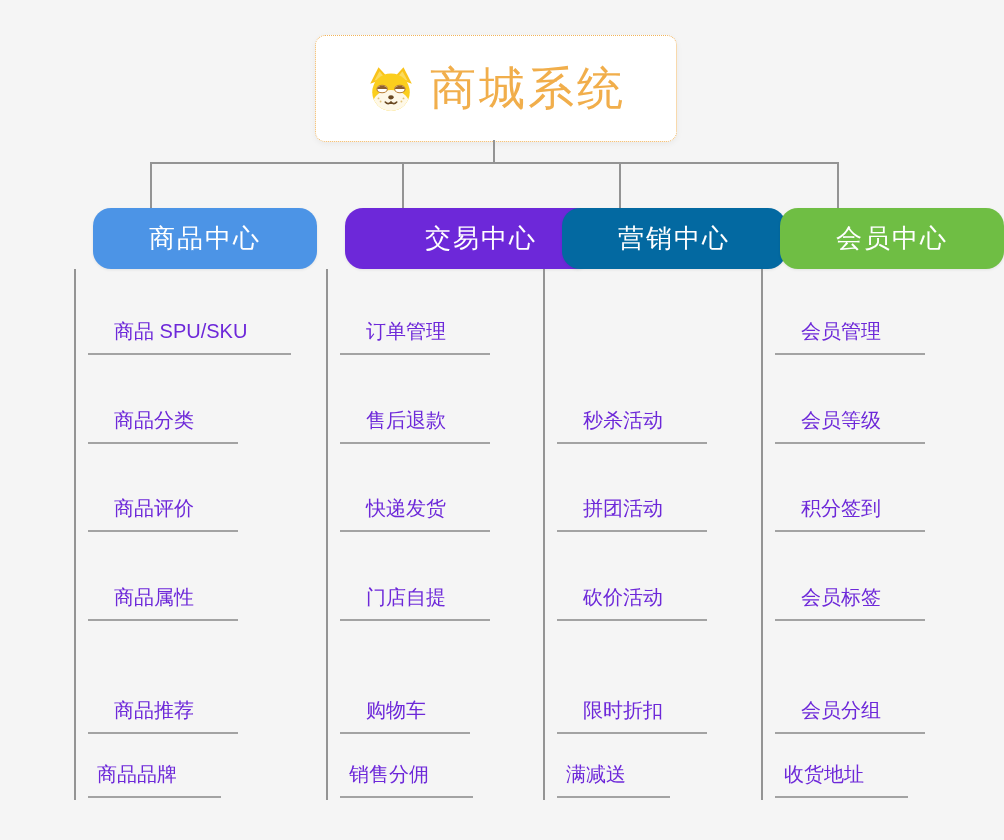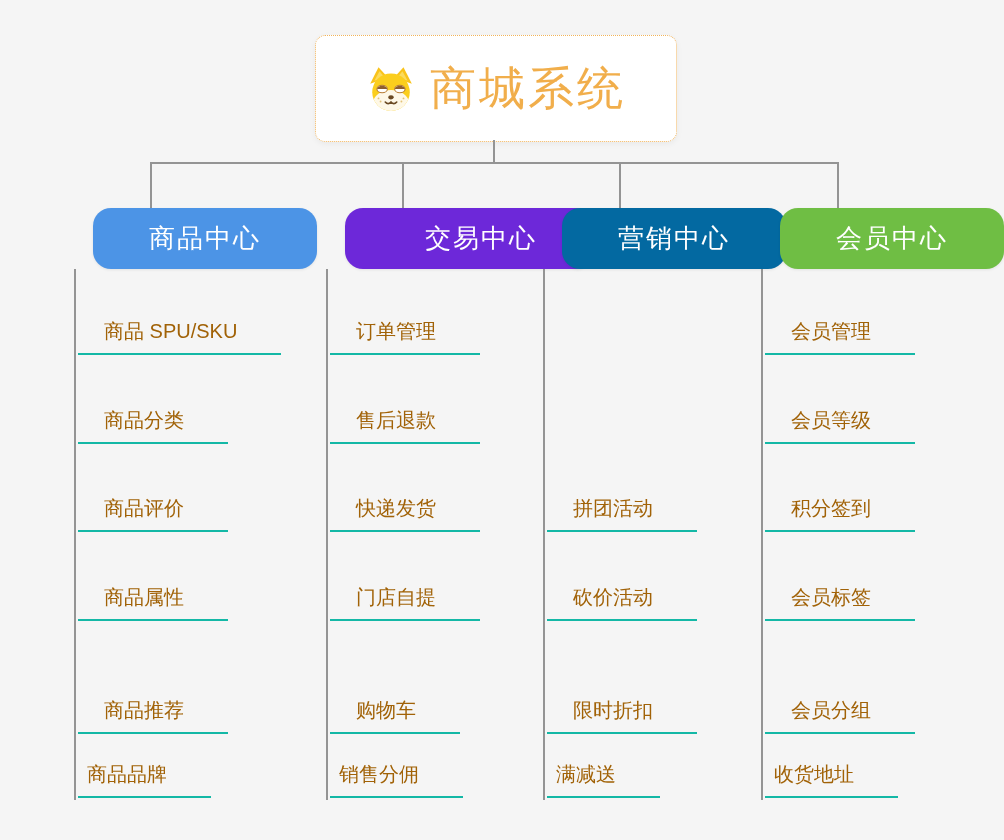--- a/index.html
+++ b/index.html
@@ -28,23 +28,23 @@
   .b1{left:57px;} .b2{left:309px;} .b3{left:526px;} .b4{left:744px;}
   .header{
     width:224px;height:61px;border-radius:18px;
     display:flex;align-items:center;justify-content:center;
     color:#ffffff;font-size:26px;letter-spacing:2px;
     box-shadow:0 1px 3px rgba(0,0,0,0.08);
     margin-left:36px;
   }
   .trunk{position:absolute;left:17px;top:61px;width:2px;height:531px;background:#949494;}
   .leaf{
-    position:absolute;left:21px;display:inline-block;max-width:235px;
-    padding:0 44px 8px 26px;border-bottom:2px solid #14b8a6;
-    font-size:20px;line-height:28px;color:#a16207;white-space:nowrap;
+    position:absolute;left:31px;display:inline-block;max-width:235px;
+    padding:0 44px 8px 26px;border-bottom:2px solid #a3a3a3;
+    font-size:20px;line-height:28px;color:#6d28d9;white-space:nowrap;
   }
   .l1{top:109px;} .l2{top:198px;} .l3{top:286px;} .l4{top:375px;} .l5{top:464px;margin-top:24px;} .l6{top:552px;padding-left:9px;}
 </style>
 </head>
 <body>
 
 <div class="canvas">
 
   <div class="root-node">
     <span class="dog">
@@ -98,20 +98,21 @@
     <div class="leaf l3">快递发货</div>
     <div class="leaf l2">售后退款</div>
     <div class="leaf l4">门店自提</div>
     <div class="leaf l5">购物车</div>
     <div class="leaf l6">销售分佣</div>
   </div>
 
   <div class="branch b3">
     <div class="header" style="background: #0369a1;">营销中心</div>
     <div class="trunk"></div>
+    <div class="leaf l2">秒杀活动</div>
     <div class="leaf l3">拼团活动</div>
     <div class="leaf l4">砍价活动</div>
     <div class="leaf l5">限时折扣</div>
     <div class="leaf l6">满减送</div>
   </div>
 
   <div class="branch b4">
     <div class="header" style="background: rgb(111, 190, 68);">会员中心</div>
     <div class="trunk"></div>
     <div class="leaf l1">会员管理</div>

